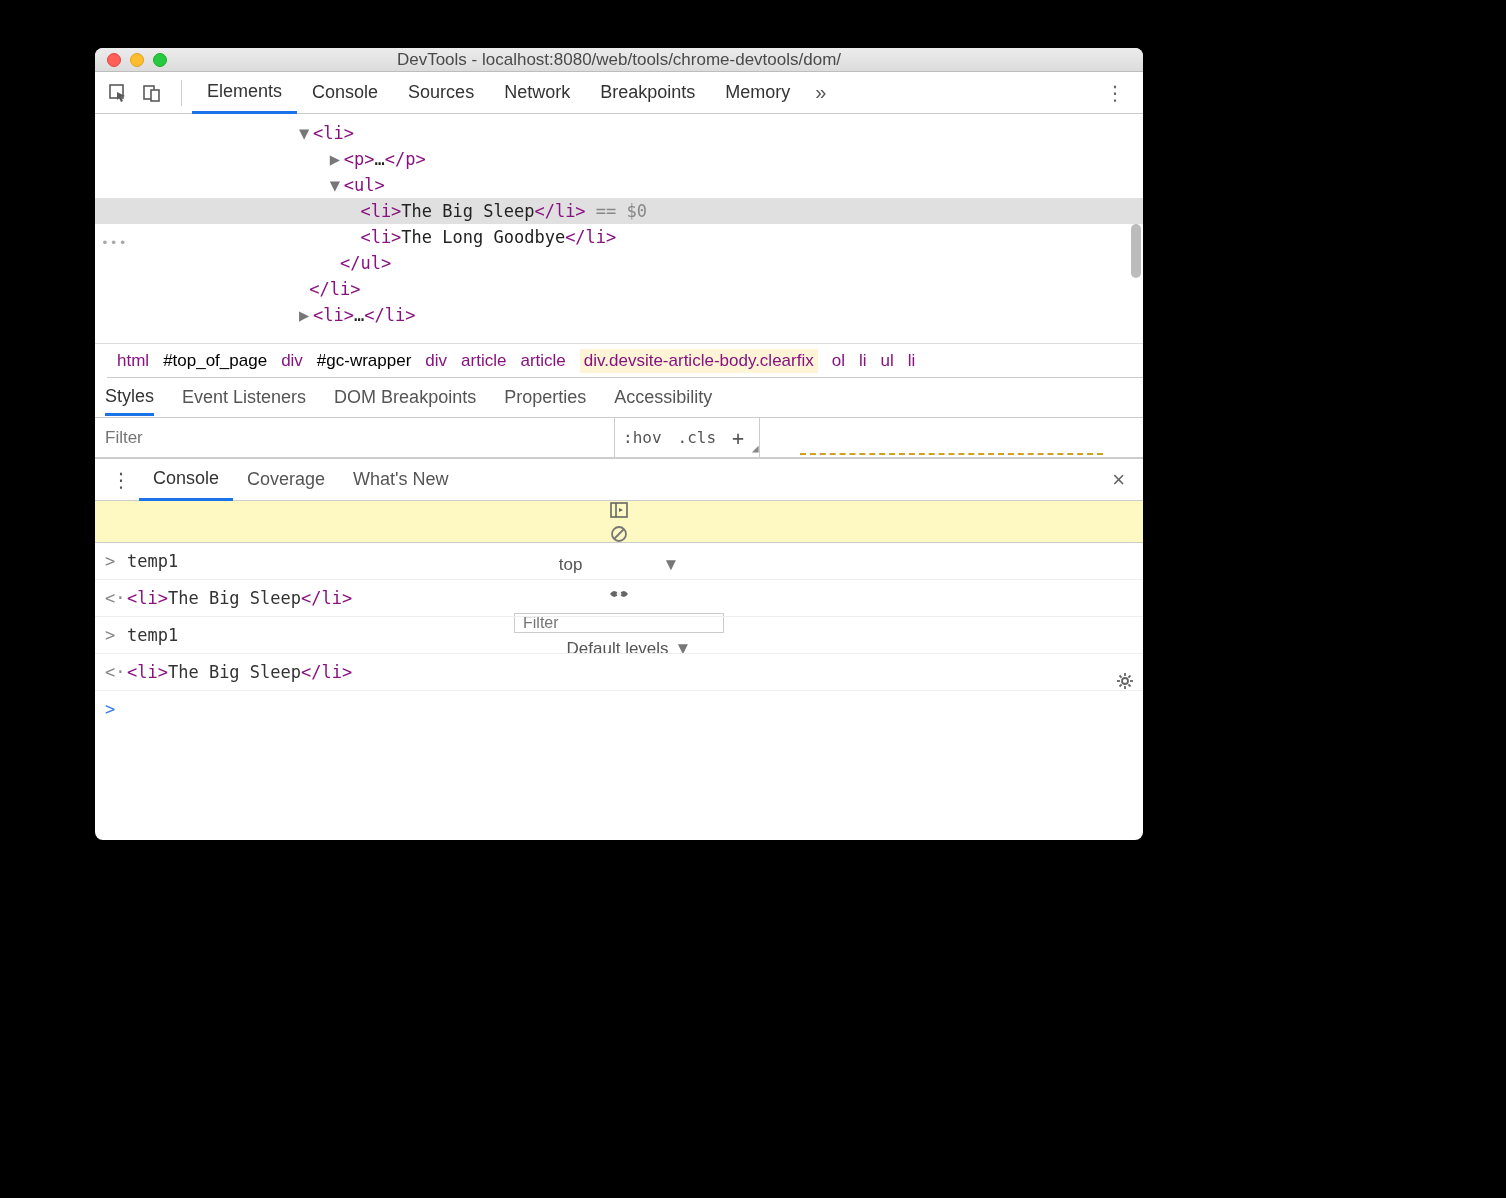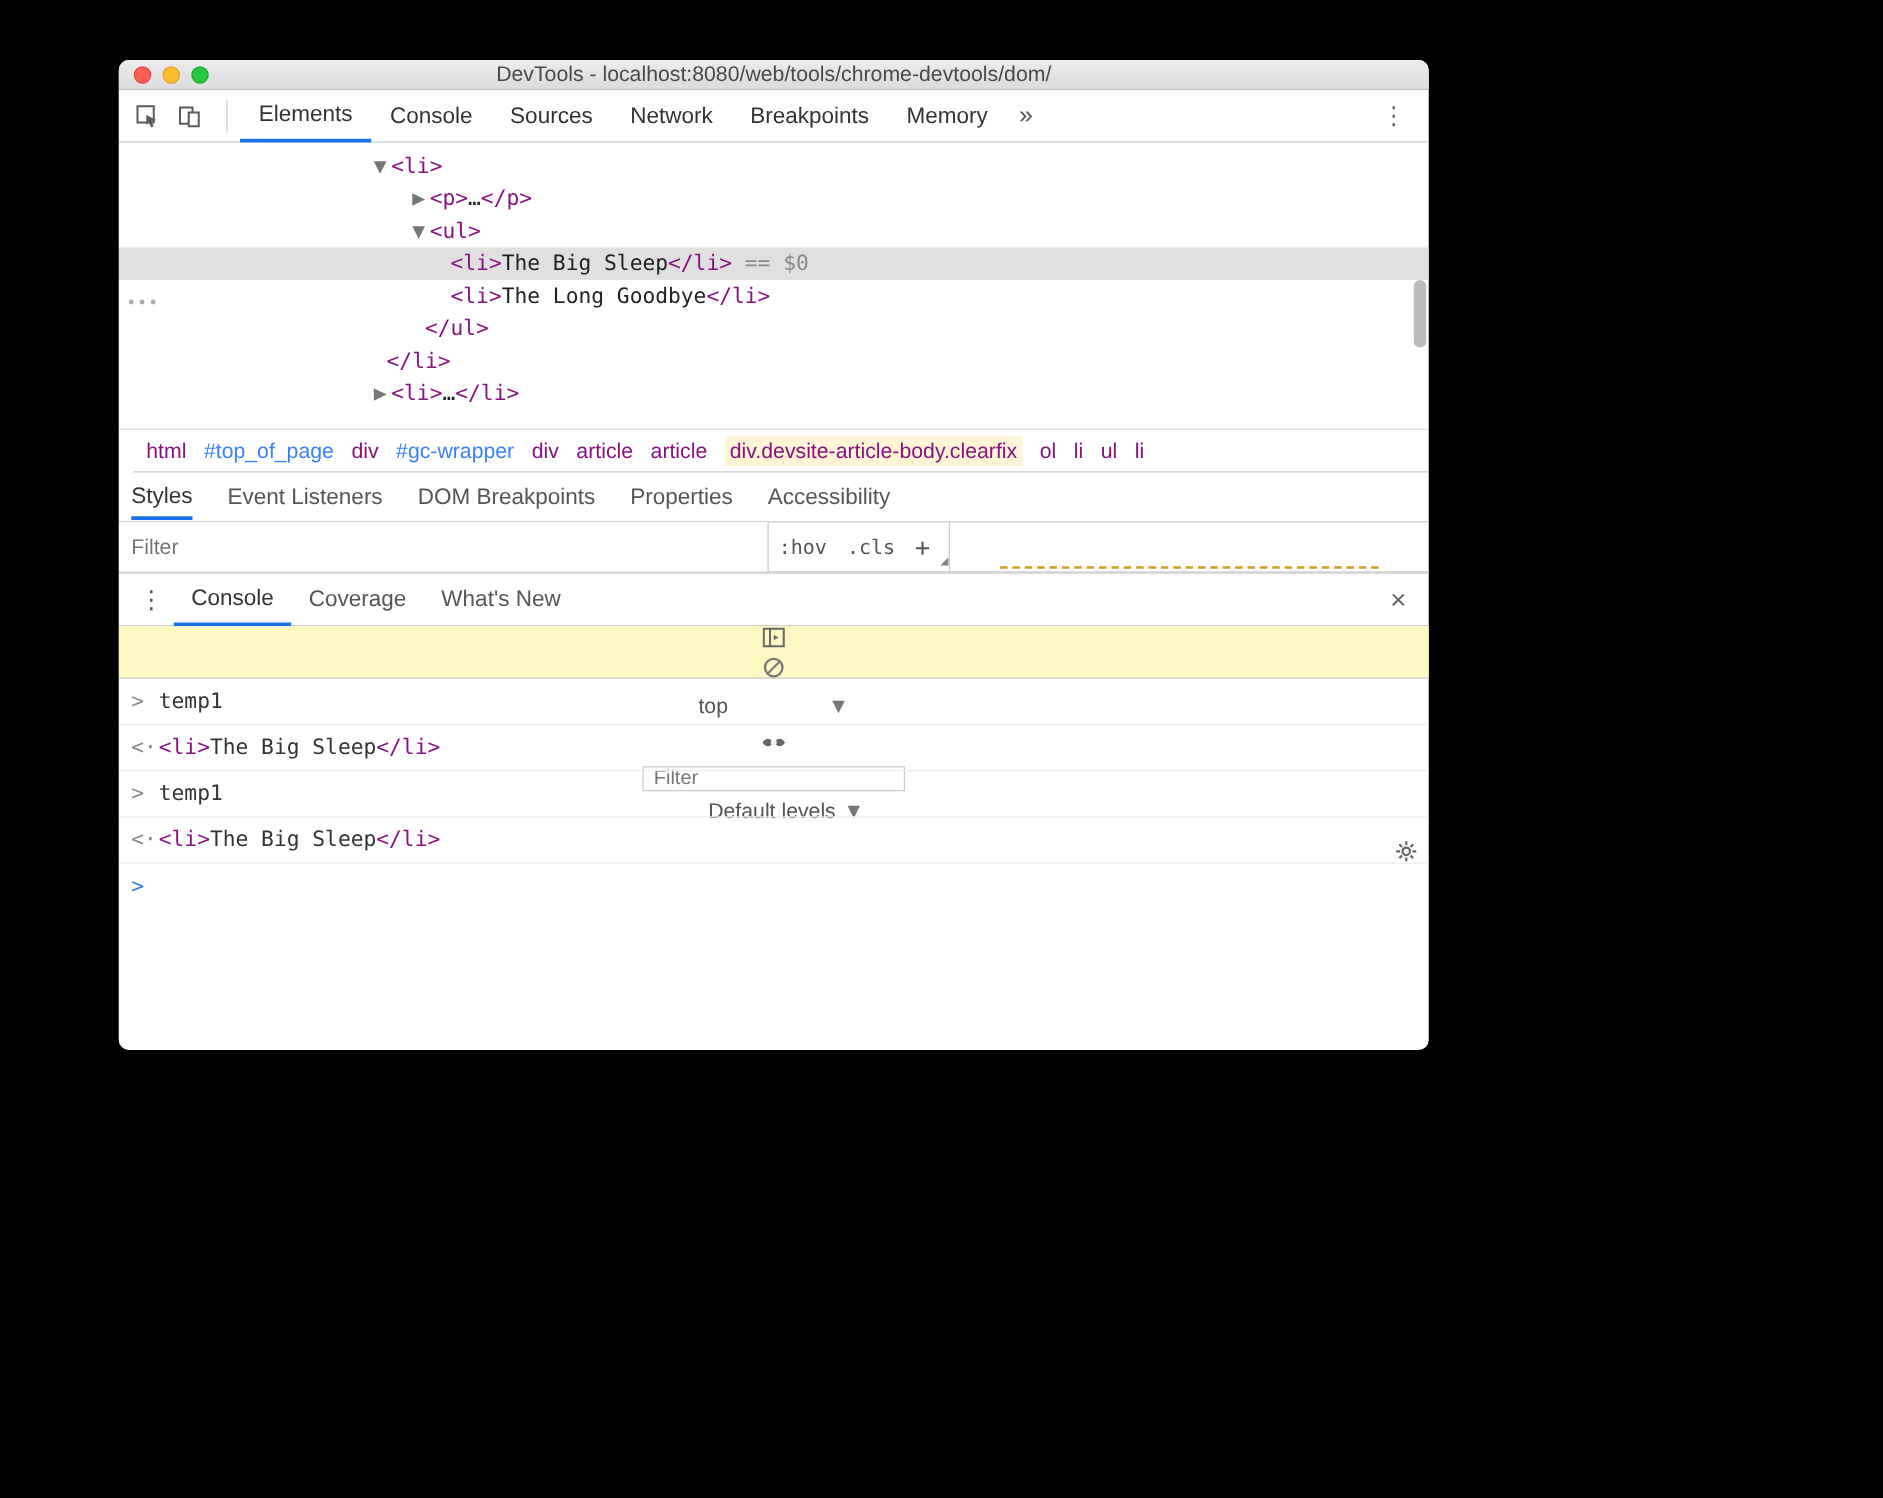--- a/index.html
+++ b/index.html
@@ -73,21 +73,21 @@
   .tri { color:#777; display:inline-block; width:14px;}
   .gutter-dots { position:absolute; left:6px; color:#aaa; font-size:13px; letter-spacing:1px;}
   .scroll-thumb{position:absolute; right:2px; top:110px; width:10px; height:54px; background:#bcbcbc; border-radius:5px;}
 
   .breadcrumb {
     height:34px; border-bottom:1px solid #ccc;
     display:flex; align-items:center; padding:0 10px;
     font-size:17px; gap:14px; overflow:hidden;margin-left:12px;
   }
   .bc { color:#881280; cursor:pointer; white-space:nowrap;}
-  .bc.idsel { color:#3b82f6;}
+  .bc.idsel { color:#000000;}
   .bc.hl { background:#fff4d6; padding:2px 4px;}
 
   .styles-tabs {
     height:40px; border-bottom:1px solid #ccc;
     display:flex; align-items:center; padding:0 10px; font-size:18px; color:#555; gap:28px;
   }
   .st-tab { cursor:pointer; padding:6px 0;}
   .st-tab.active { color:#333; border-bottom:3px solid #1a73e8;}
 
   .filter-bar {

